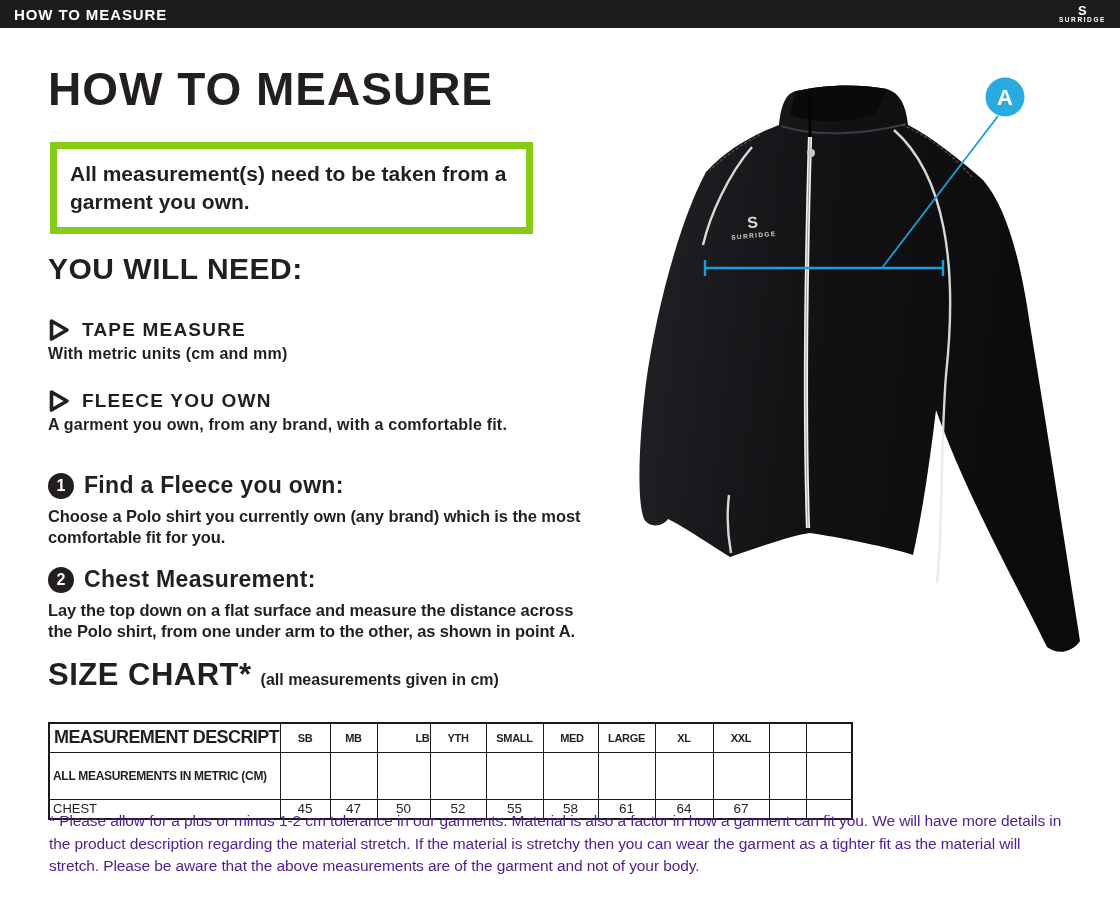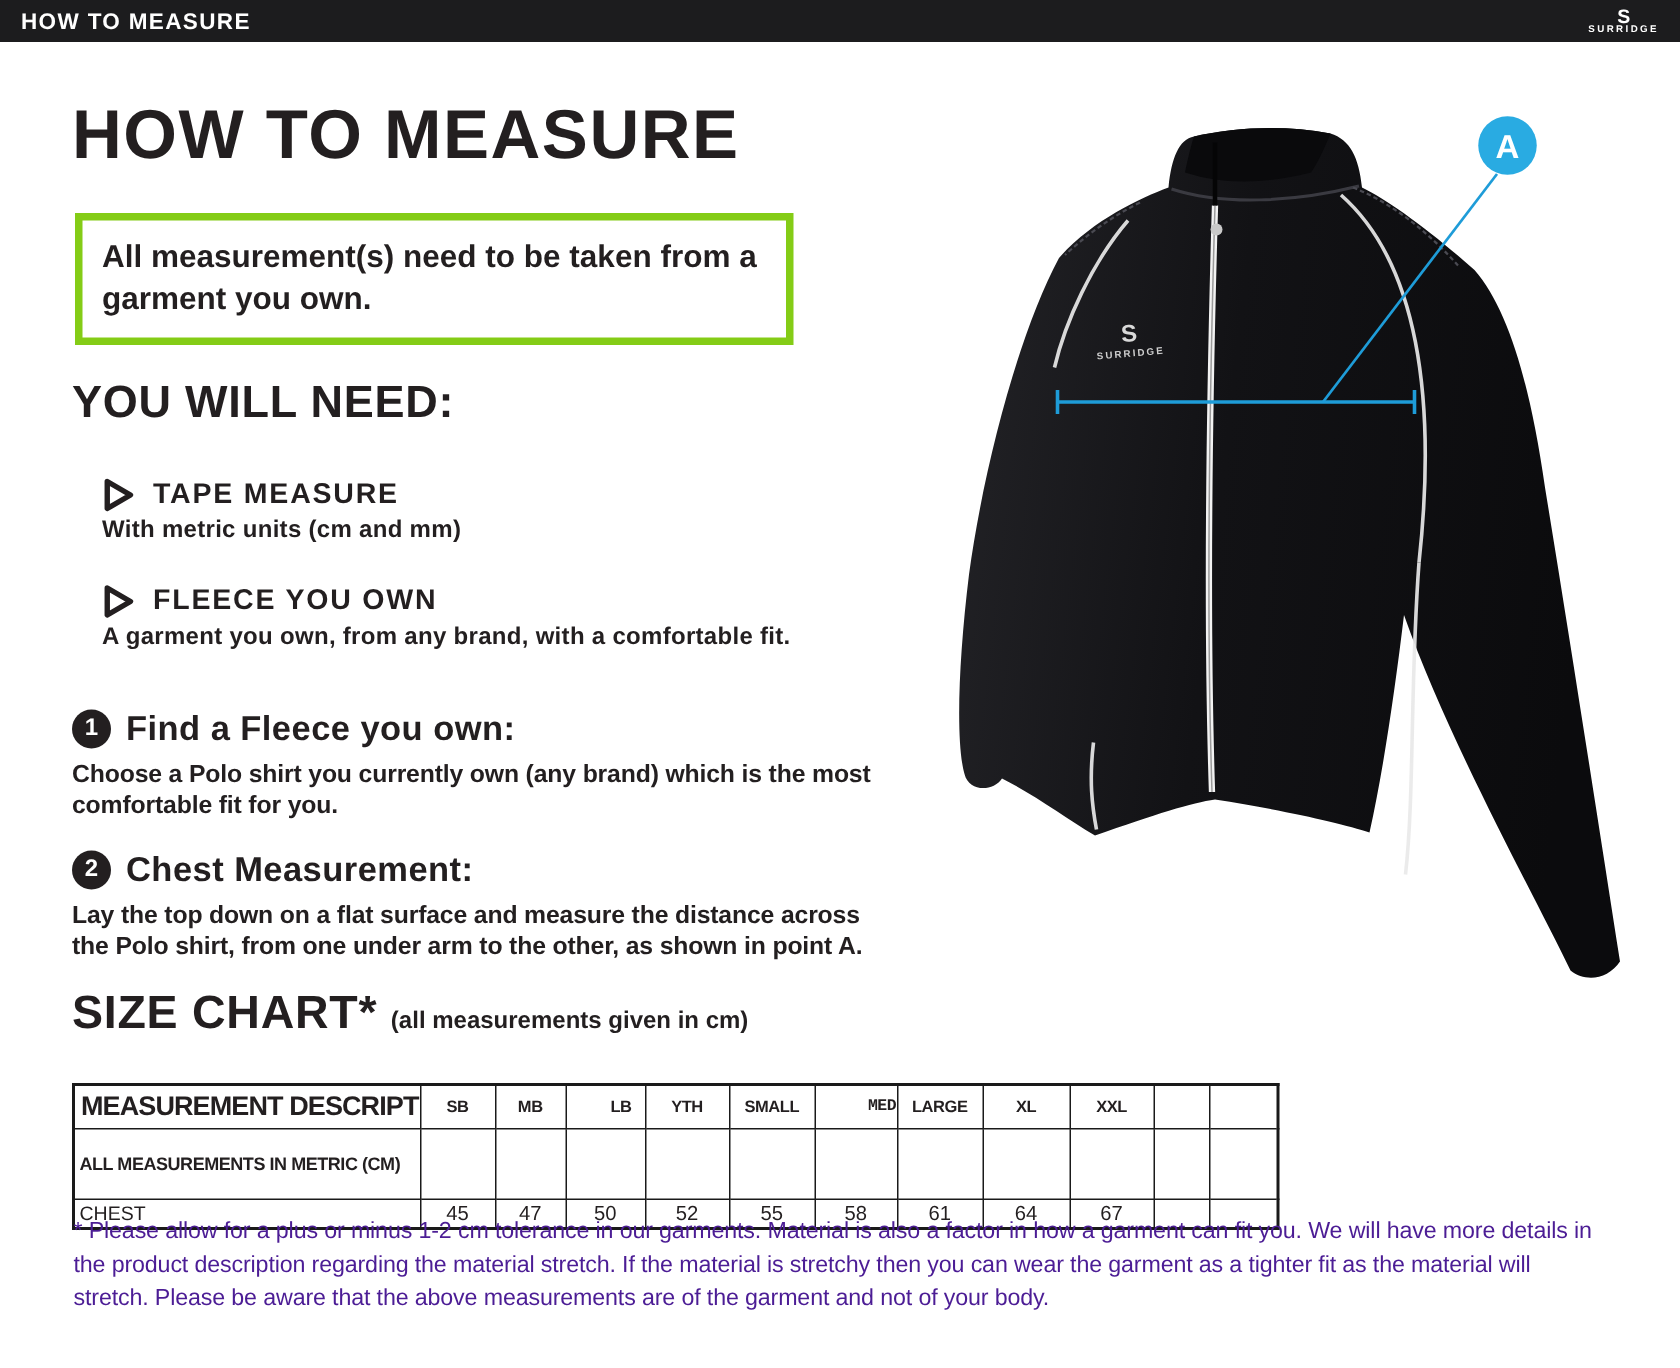--- a/index.html
+++ b/index.html
@@ -9,25 +9,25 @@
   
   .topbar{position:absolute;left:0;top:0;width:1120px;height:28px;background:#1c1c1e;
           display:flex;align-items:center;justify-content:space-between;box-sizing:border-box;padding:0 14px;}
   .topbar-title{color:#ffffff;font-size:15px;font-weight:700;letter-spacing:.9px;}
   .brand{display:flex;flex-direction:column;align-items:center;line-height:1;margin-top:1px;}
   .brand-s{color:#ffffff;font-weight:800;font-size:13px;line-height:11px;}
   .brand-name{color:#ffffff;font-size:6.5px;letter-spacing:1.6px;font-weight:700;margin-top:1px;}
 
   
   .h1{position:absolute;left:48px;top:66px;font-size:46px;font-weight:800;letter-spacing:1px;line-height:1;}
-  .notice-box{position:absolute;left:50px;top:142px;width:443px;border:5px solid #84cc16;
+  .notice-box{position:absolute;left:50px;top:142px;width:443px;border:7px solid #84cc16;
               padding:11px 13px;font-size:21px;font-weight:700;line-height:28px;}
   .ywn{position:absolute;left:48px;top:252px;font-size:30px;font-weight:800;letter-spacing:.5px;}
 
-  .need-item{position:absolute;left:48px;width:560px;margin-left:20px;}
+  .need-item{position:absolute;left:48px;width:560px;}
   .need-item.one{top:318px;} .need-item.two{top:389px;}
   .title-row{display:flex;align-items:center;gap:12px;}
   .tri{width:22px;height:24px;flex:0 0 auto;}
   .need-title{font-size:19px;font-weight:800;letter-spacing:1.2px;}
   .need-desc{font-size:16px;font-weight:700;margin-top:3px;letter-spacing:.2px;}
 
   .step{position:absolute;left:48px;width:560px;}
   .step.one{top:472px;} .step.two{top:566px;}
   .step-head{display:flex;align-items:center;gap:10px;}
   .badge{width:26px;height:26px;border-radius:50%;background:#231f20;color:#fff;font-size:16px;
@@ -130,24 +130,24 @@
       <col style="width:58px">
         <col style="width:56px">
         <col style="width:37px">
         <col style="width:46px">
     </colgroup>
     <thead>
       <tr class="hrow">
         <th class="desc">MEASUREMENT DESCRIPTION</th>
         <th class="size">SB</th>
         <th class="size">MB</th>
-        <th class="size" style="text-align:center;padding-left:21px;">LB</th>
+        <th class="size" style="text-align:right;padding-left:21px;">LB</th>
         <th class="size">YTH</th>
         <th class="size">SMALL</th>
-        <th class="size" style="text-align:right;padding-left:3px;font-family:Liberation Mono, monospace;">MED</th>
+        <th class="size" style="text-align:center;padding-left:3px;">MED</th>
         <th class="size">LARGE</th>
         <th class="size">XL</th>
         <th class="size">XXL</th>
         <th class="size"></th>
         <th class="size"></th>
       </tr>
     </thead>
     <tbody>
       <tr class="r2">
         <td class="lbl2">ALL MEASUREMENTS IN METRIC (CM)</td>

